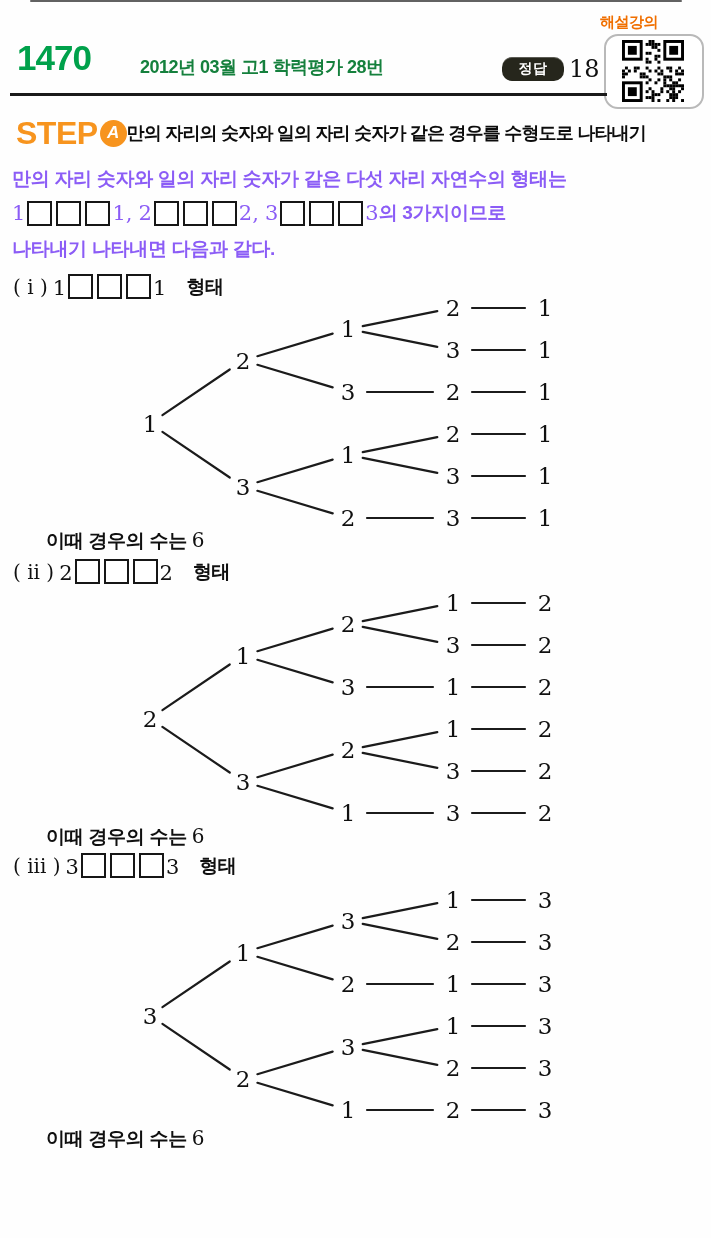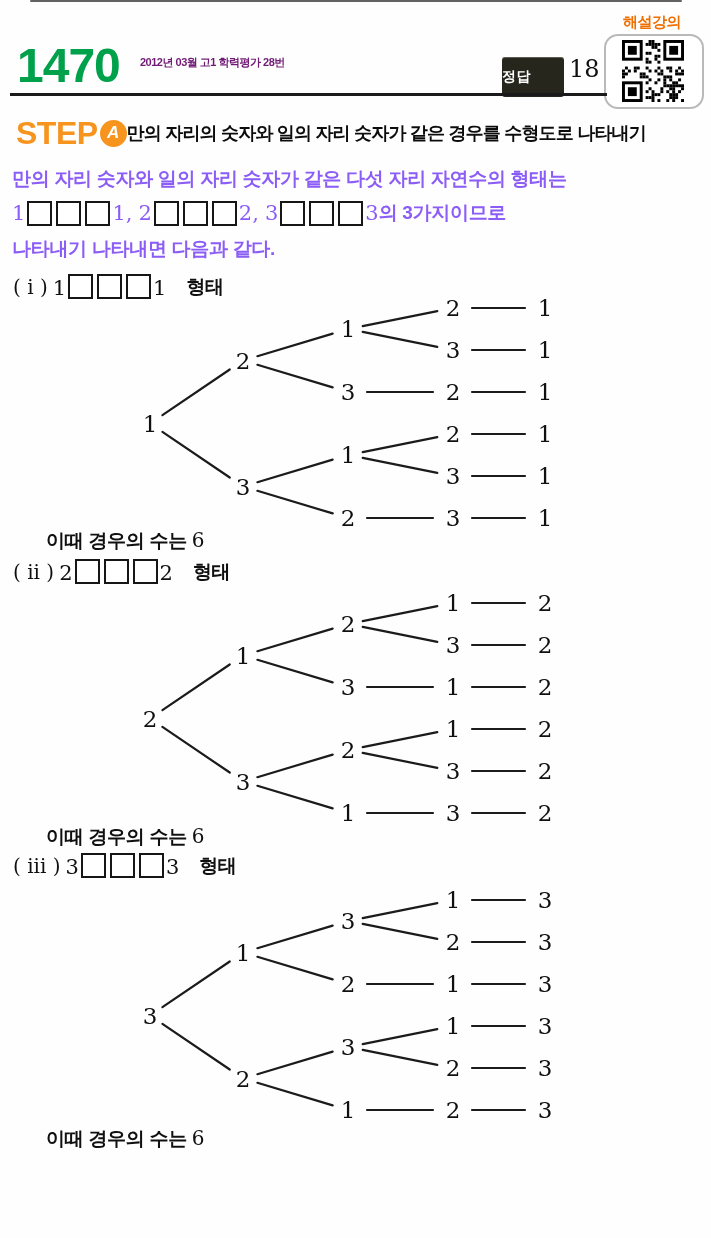--- a/index.html
+++ b/index.html
@@ -4,31 +4,31 @@
 <style>
   html,body{margin:0;padding:0;background:#e8e8e8}
   .page{position:relative;width:711px;height:1238px;background:#fefefe;overflow:hidden;
         font-family:"Liberation Sans",sans-serif;color:#101010;}
   .abs{position:absolute}
   .ktext{font-weight:700;letter-spacing:-0.3px}
   .serif{font-family:"DejaVu Serif","Liberation Serif",serif;font-weight:400}
 
   .top-edge{left:30px;top:0;width:652px;height:2px;background:#2e2e2e;opacity:.75;border-radius:1px}
 
-  .prob-num{left:17px;top:38px;font-size:48px;font-weight:700;color:var(--green);letter-spacing:-1px}
-  .source{left:140px;top:55px;font-size:11px;font-weight:600;letter-spacing:-0.5px;color:#701a75}
+  .prob-num{left:17px;top:38px;font-size:35px;font-weight:700;color:var(--green);letter-spacing:-1px}
+  .source{left:140px;top:55px;font-size:18px;font-weight:600;letter-spacing:-0.5px;color:#15803d}
   .header-rule{left:10px;top:93px;width:597px;height:3px;background:#1a1a1a}
 
-  .answer-badge{left:502px;top:57px;width:62px;height:40px;background:var(--badge);border-radius:3px;
-      display:flex;align-items:center;justify-content:flex-start;box-shadow:inset 0 1px 0 rgba(255,255,255,.25)}
+  .answer-badge{left:502px;top:57px;width:62px;height:24px;background:var(--badge);border-radius:10px;
+      display:flex;align-items:center;justify-content:center;box-shadow:inset 0 1px 0 rgba(255,255,255,.25)}
   .answer-badge span{color:#fff;font-size:14px;font-weight:700;letter-spacing:0.5px}
   .answer-val{left:569px;top:55px;font-size:24px}
 
   .qr-box{left:604px;top:34px;width:96px;height:71px;background:#fff;border:2px solid #b9b9b9;border-radius:14px}
-  .qr-label{left:600px;top:13px;width:104px;text-align:center;font-size:15px;font-weight:800;
+  .qr-label{left:600px;top:13px;width:104px;text-align:left;font-size:15px;font-weight:800;
       color:var(--qrorange);letter-spacing:-0.5px}
 
   .step-row{left:16px;top:118px;height:30px;display:flex;align-items:center}
   .step-word{font-size:32px;font-weight:700;color:var(--orange);letter-spacing:-0.5px}
   .step-circle{width:27px;height:27px;border-radius:50%;background:var(--orange);margin-left:2px;
       display:flex;align-items:center;justify-content:center}
   .step-circle span{color:#fff;font-size:17px;font-weight:800;font-style:italic}
   .step-title{font-size:18px;font-weight:800;letter-spacing:-0.8px;color:#0c0c0c}
 
   .bodyline{left:12px;font-size:19px;color:#8b5cf6}

